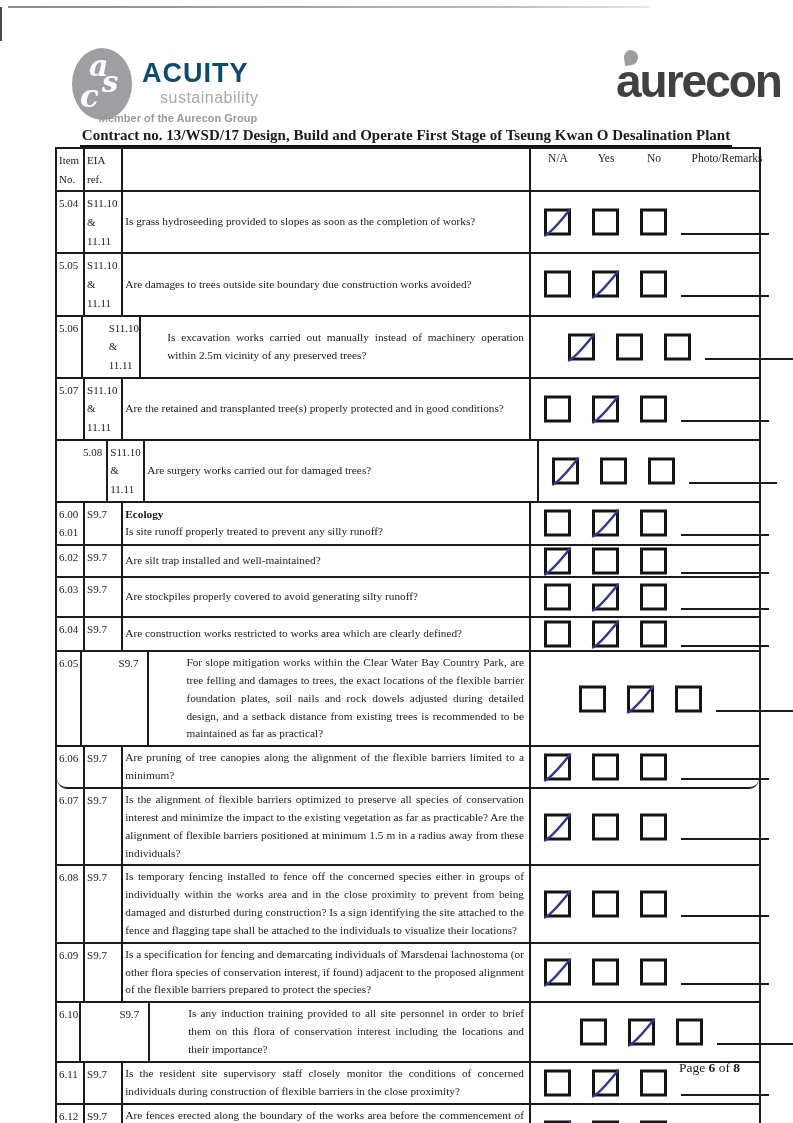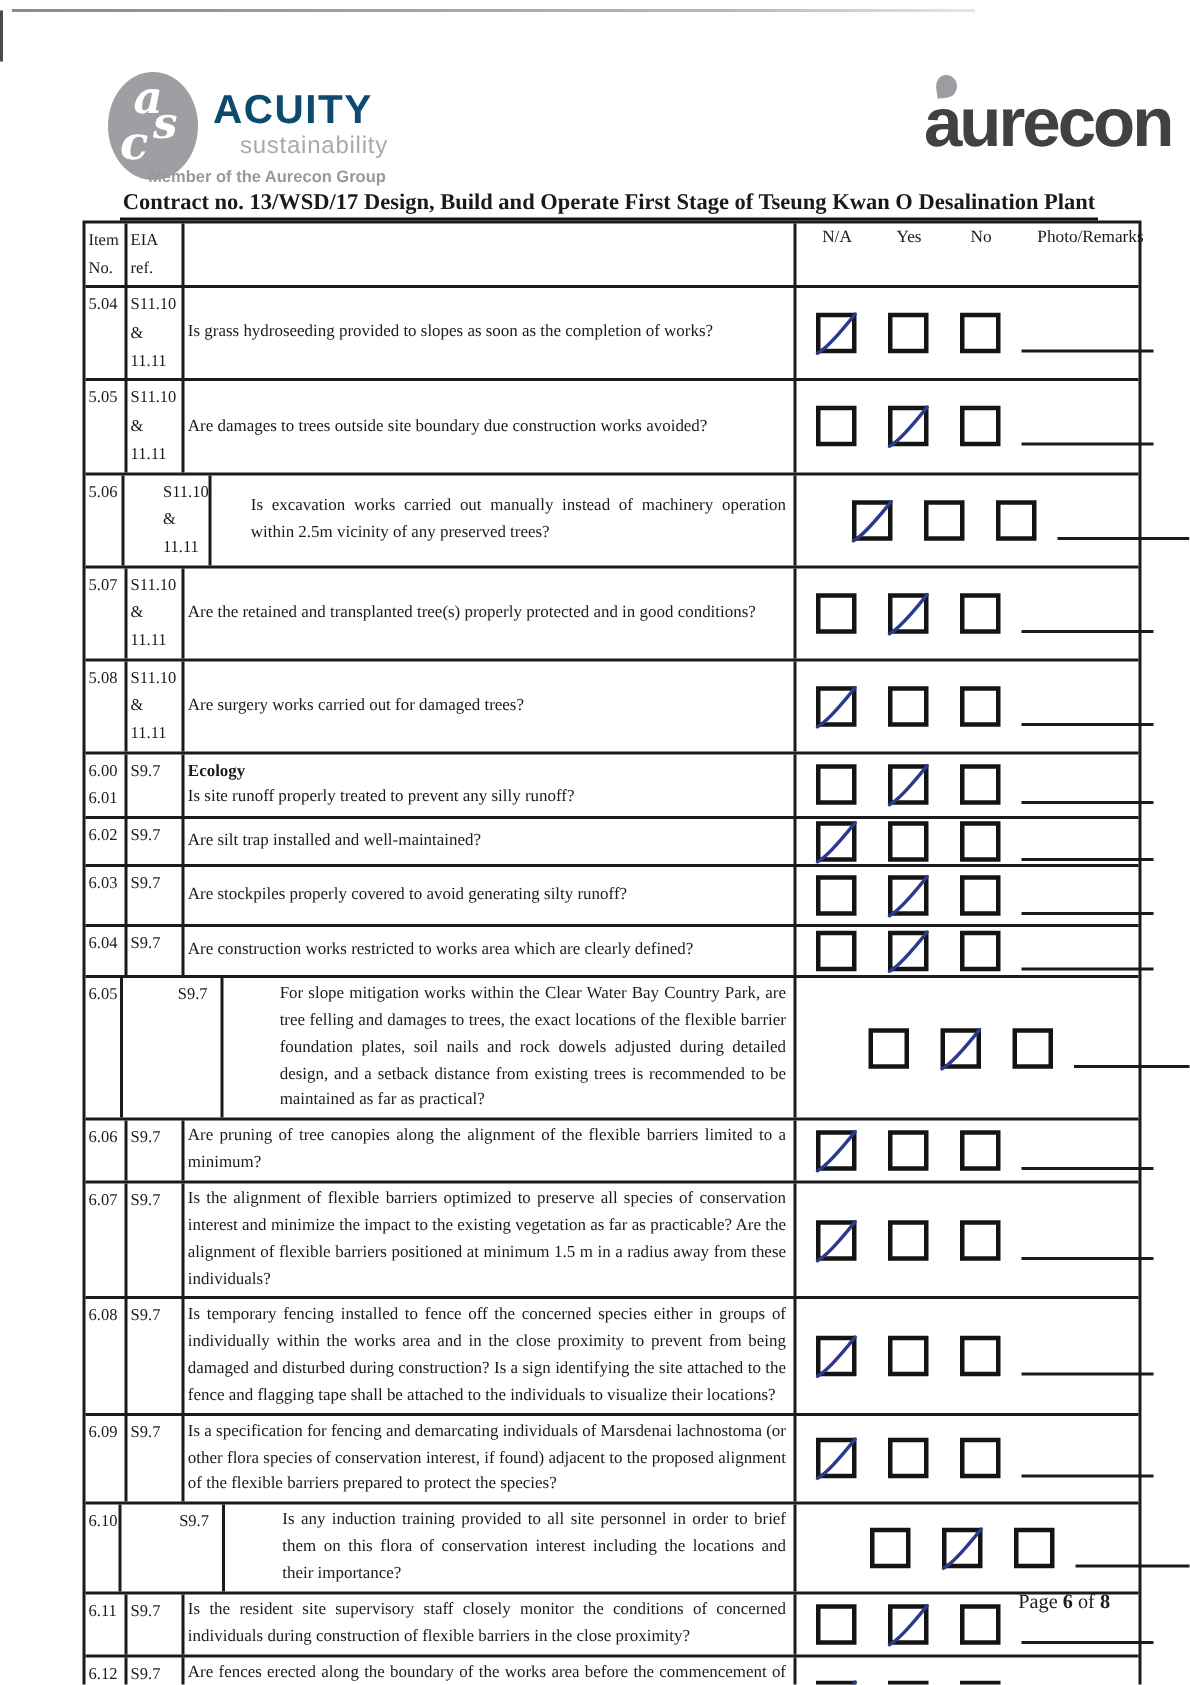--- a/index.html
+++ b/index.html
@@ -188,21 +188,21 @@
       <span class="box box-yes">
             <svg width="27" height="27" viewBox="0 0 27 27">
               <path d="M1 27 C 7 24, 18 11, 26 1" fill="none" stroke="#2c3a8e" stroke-width="2.4" stroke-linecap="round"></path>
             </svg>
           </span>
       <span class="box box-no"></span>
       <span class="remark-line"></span>
     </div>
   </div>
 
-  <div class="trow" style="min-height: 38px;">
+  <div class="trow" style="min-height: 38px; padding-left: 24px;">
     <div class="c-item">5.08</div>
     <div class="c-eia">S11.10 &amp;
 11.11</div>
     <div class="c-q">
           <div class="q-text">Are surgery works carried out for damaged trees?</div>
         </div>
     <div class="c-checks">
       <span class="box box-na">
             <svg width="27" height="27" viewBox="0 0 27 27">
               <path d="M1 27 C 7 24, 18 11, 26 1" fill="none" stroke="#2c3a8e" stroke-width="2.4" stroke-linecap="round"></path>
@@ -299,21 +299,21 @@
       <span class="box box-yes">
             <svg width="27" height="27" viewBox="0 0 27 27">
               <path d="M1 27 C 7 24, 18 11, 26 1" fill="none" stroke="#2c3a8e" stroke-width="2.4" stroke-linecap="round"></path>
             </svg>
           </span>
       <span class="box box-no"></span>
       <span class="remark-line"></span>
     </div>
   </div>
 
-  <div class="trow" style="min-height: 36px;">
+  <div class="trow" style="min-height: 36px; border-radius: 10px;">
     <div class="c-item">6.06</div>
     <div class="c-eia">S9.7</div>
     <div class="c-q">
           <div class="q-text">Are pruning of tree canopies along the alignment of the flexible barriers limited to a minimum?</div>
         </div>
     <div class="c-checks">
       <span class="box box-na">
             <svg width="27" height="27" viewBox="0 0 27 27">
               <path d="M1 27 C 7 24, 18 11, 26 1" fill="none" stroke="#2c3a8e" stroke-width="2.4" stroke-linecap="round"></path>
             </svg>

